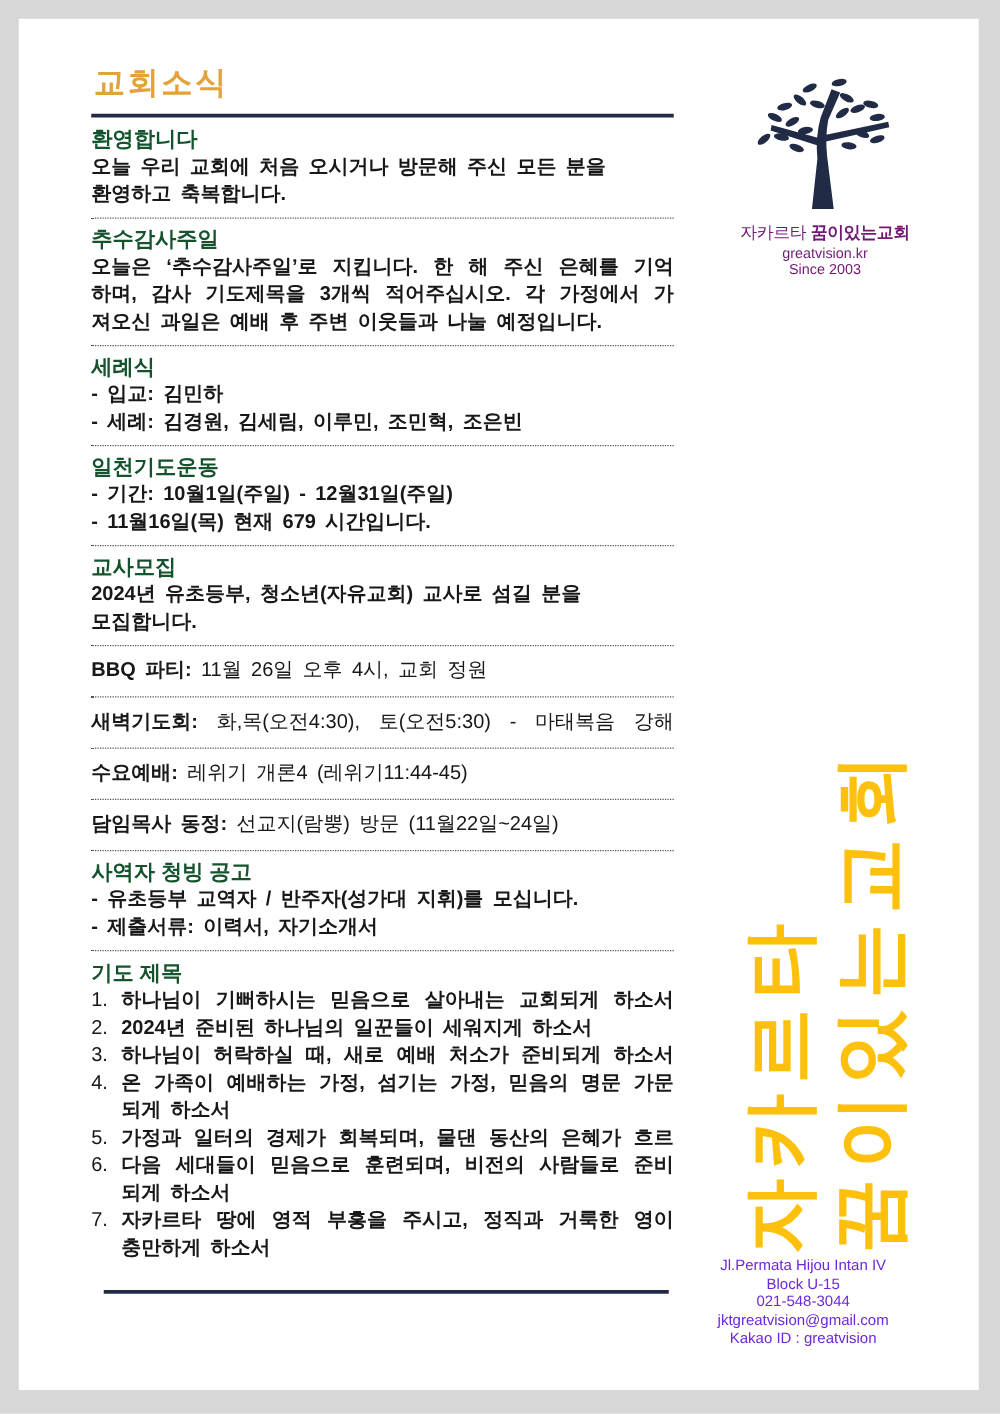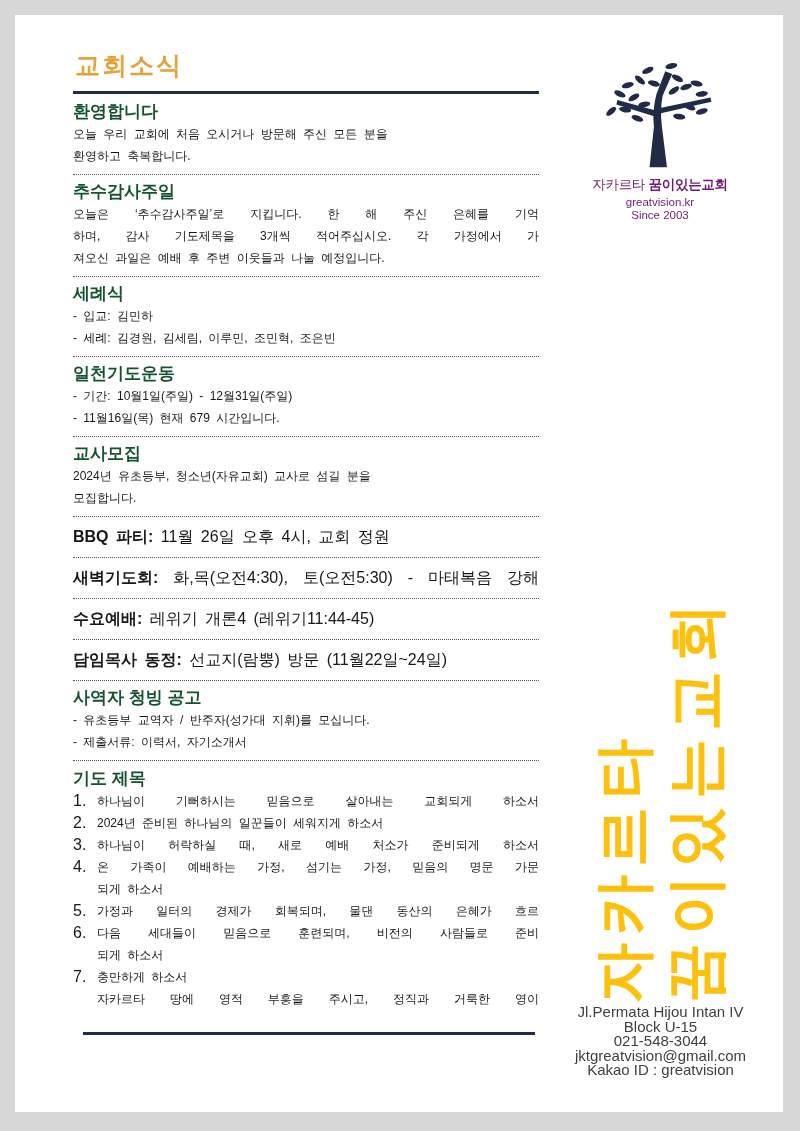--- a/index.html
+++ b/index.html
@@ -21,21 +21,21 @@
   .page-title {
     font-size:25px; font-weight:bold; color:#e3a23a;
     letter-spacing:2px; margin:0 0 9px 2px;
   }
   .rule { background:#212b45; height:3px; width:100%; }
   .rule.top { margin-bottom:1px; }
   .rule.bottom { width:452px; margin:22px 0 0 10px; }
 
   .sec { padding:5px 0 7px; border-bottom:1px dotted #555; }
   .sec-h { font-size:17px; font-weight:bold; line-height:23px; color:#14532d; }
-  .ln { font-size:12px; line-height:22px; word-spacing:3px; }
+  .ln { font-size:16px; line-height:22px; word-spacing:3px;font-weight:bold; }
   .jl { text-align:justify; text-align-last:justify; }
 
   .notice { padding:9px 0; border-bottom:1px dotted #555;
             font-size:16px; line-height:22px; word-spacing:3px; }
   .notice .lbl { font-weight:bold; }
 
   .prayer { padding:6px 0 0; }
   .pitem { display:flex; }
   .pnum { width:24px; flex:0 0 24px; font-size:16px; line-height:22px; }
   .plines { flex:1; }
@@ -48,23 +48,23 @@
   .logo-site { font-size:11.5px; line-height:13px; margin-top:2px; }
   .logo-since { font-size:11.5px; line-height:13px; }
 
   .vbanner {
     position:absolute; left:573px; top:988px;
     transform:rotate(-90deg); transform-origin:top left;
     color:#fdc10d; font-weight:bold; font-size:60px;
     line-height:72px; letter-spacing:8px; white-space:nowrap;
   }
 
-  .contact { position:absolute; left:538px; top:990px; width:215px;
-             text-align:center; color:#404040;
-             font-size:15px; line-height:14.5px; }
+  .contact { position:absolute; left:520px; top:990px; width:215px;
+             text-align:center; color:#6d28d9;
+             font-size:12px; line-height:14.5px; }
 </style>
 </head>
 <body>
 
 <div class="frame">
   <div class="page">
 
     <div class="content">
 
       <h1 class="page-title">교회소식</h1>
@@ -164,22 +164,22 @@
         <div class="pitem">
           <div class="pnum">6.</div>
           <div class="plines">
             <div class="ln jl">다음 세대들이 믿음으로 훈련되며, 비전의 사람들로 준비</div>
             <div class="ln">되게 하소서</div>
           </div>
         </div>
         <div class="pitem">
           <div class="pnum">7.</div>
           <div class="plines">
+            <div class="ln jl">자카르타 땅에 영적 부흥을 주시고, 정직과 거룩한 영이</div>
             <div class="ln">충만하게 하소서</div>
-            <div class="ln jl">자카르타 땅에 영적 부흥을 주시고, 정직과 거룩한 영이</div>
           </div>
         </div>
       </section>
 
       <div class="rule bottom"></div>
     </div>
 
     <div class="logo-block">
       <svg width="122" height="110" viewBox="0 0 140 126">
         <g fill="#212b45" stroke="none">

